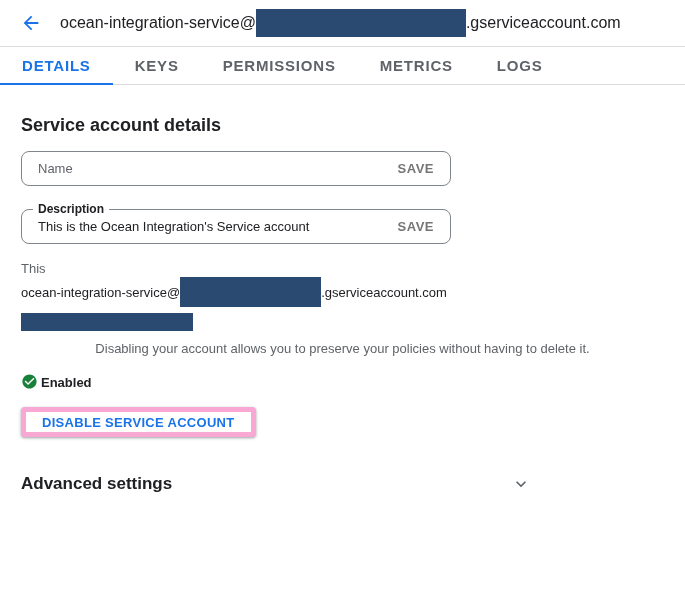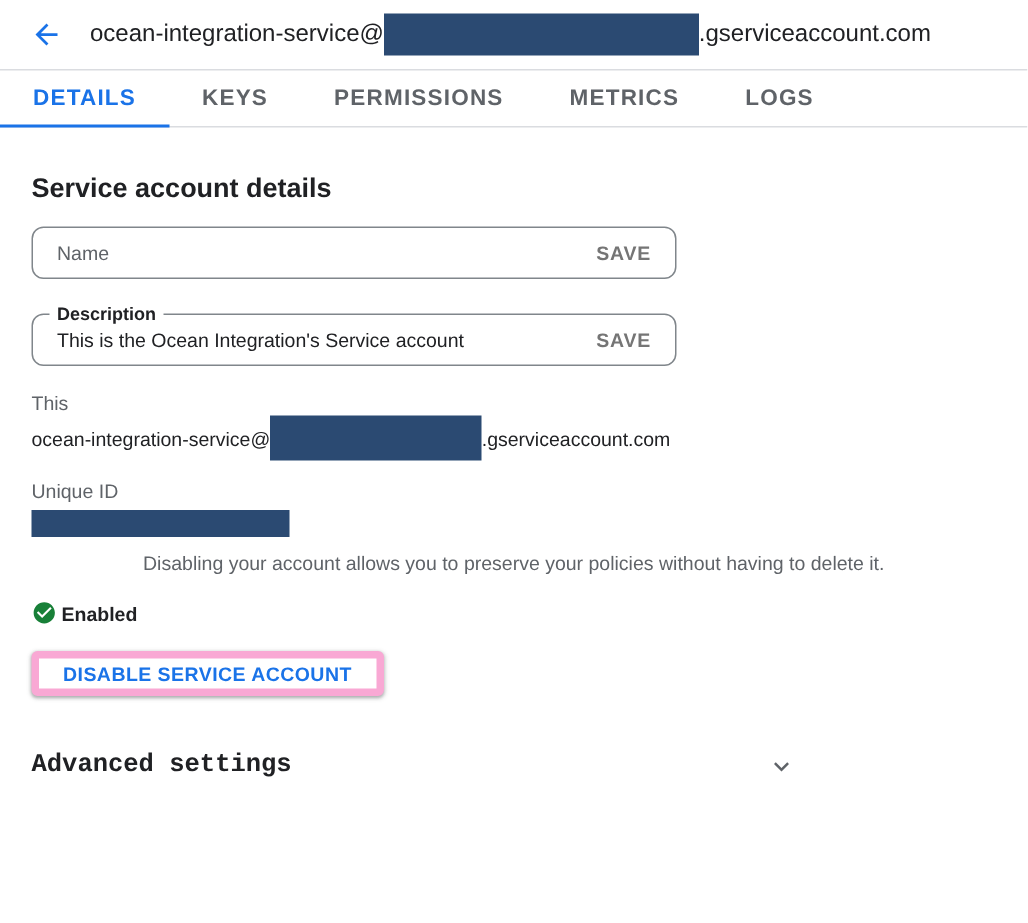--- a/index.html
+++ b/index.html
@@ -71,21 +71,20 @@
     font-size: 18px;
     font-weight: bold;
     margin: 31px 0 0 0;
     line-height: 19px;
   }
   h2.sub-heading {
     font-size: 17px;
     font-weight: bold;
     margin: 0;
     line-height: 20px;
-    font-family: Liberation Mono, monospace;
   }
 
   .field {
     position: relative;
     width: 430px; height: 35px;
     border: 1px solid #80868b;
     border-radius: 8px;
     display: flex; align-items: center;
     padding: 0 16px;
     background: #fff;
@@ -232,21 +231,20 @@
 
   
   <div class="field-label">This</div>
   <div class="email-value">
     <span>ocean-integration-service@</span>
       <span class="redact-email"></span>
       <span>.gserviceaccount.com</span>
   </div>
 
   
-  <div class="field-label unique-label">Unique ID</div>
   <div class="redact-uid"></div>
 
   
   <p class="status-desc">Disabling your account allows you to preserve your policies without having to delete it.</p>
 
   <div class="enabled-row">
     <span style="display:flex;">
       <svg width="17" height="17" viewBox="0 0 24 24">
           <path fill="#188038" d="M12 2C6.48 2 2 6.48 2 12s4.48 10 10 10 10-4.48 10-10S17.52 2 12 2zm-2 15l-5-5 1.41-1.41L10 14.17l7.59-7.59L19 8l-9 9z"></path>
         </svg>

